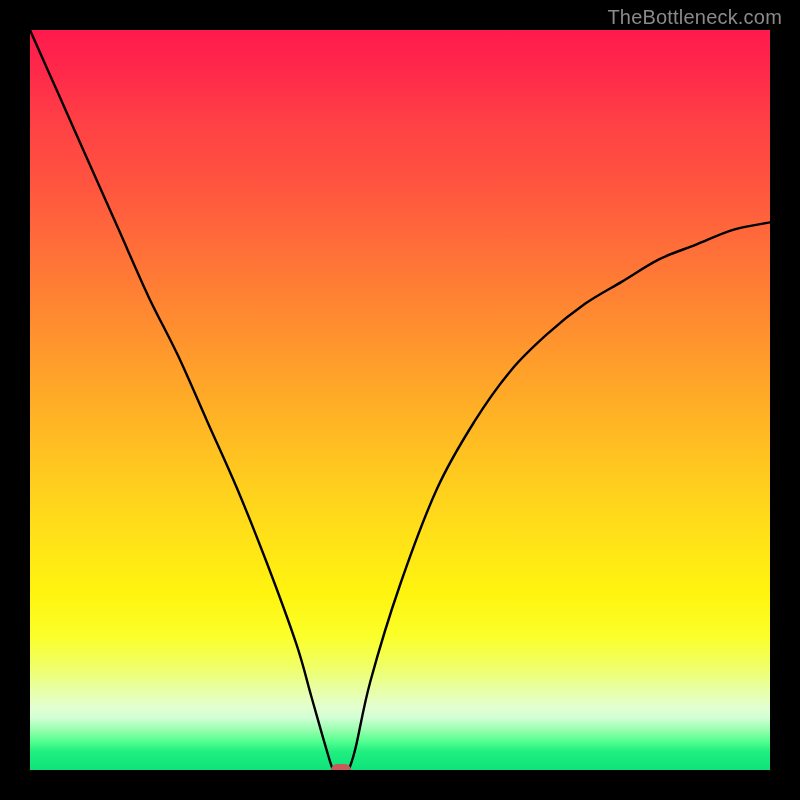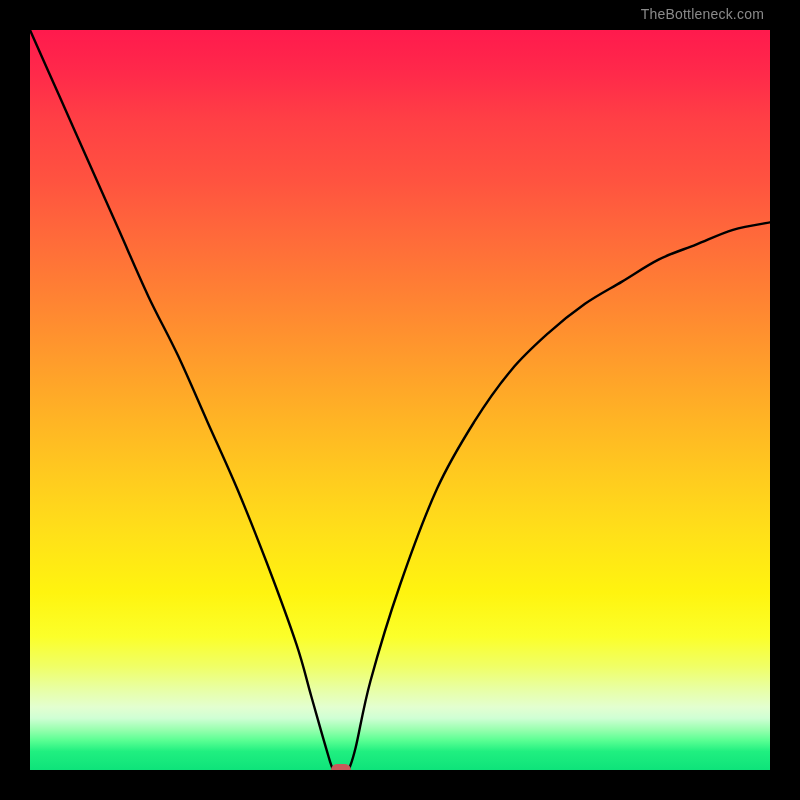--- a/index.html
+++ b/index.html
@@ -61,23 +61,23 @@
     position: absolute;
     width: 20px;
     height: 12px;
     border-radius: 6px;
     background: #c85a5a;
     transform: translate(-50%, -50%);
   }
   .watermark {
     position: absolute;
     top: 6px;
-    right: 36px;
+    right: 18px;
     color: #8a8a8a;
-    font-size: 14px;
+    font-size: 20px;
     letter-spacing: 0.2px;
     user-select: none;
   }
 </style>
 </head>
 <body>
 
 <div class="frame">
 
   <div class="watermark">TheBottleneck.com</div>

